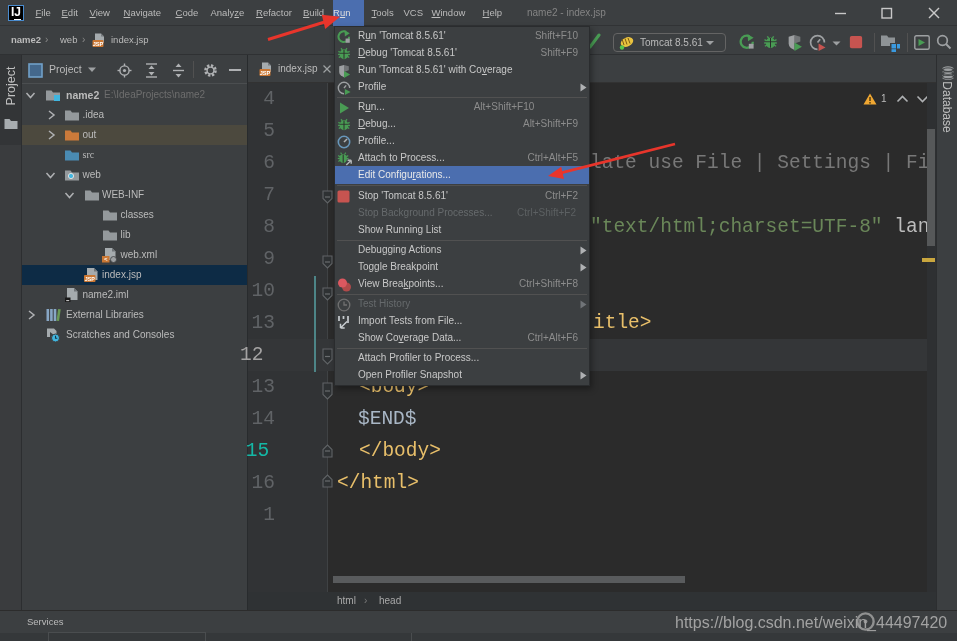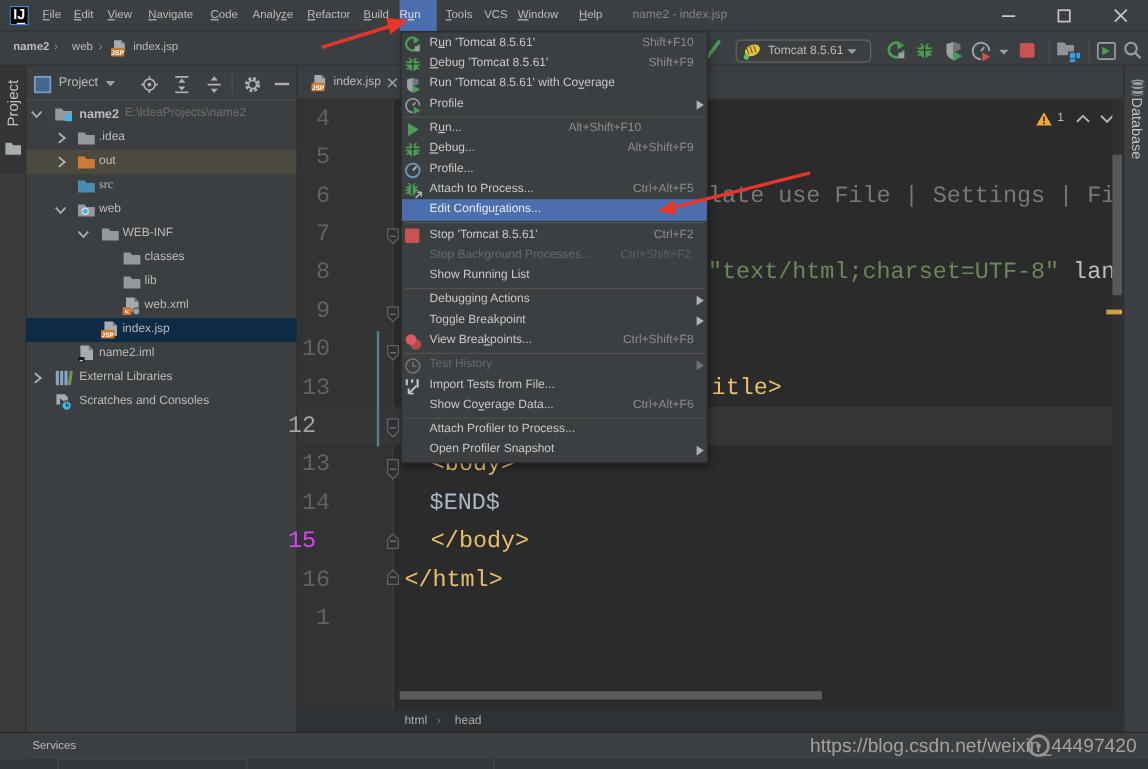--- a/index.html
+++ b/index.html
@@ -265,21 +265,21 @@
 <div class="a mono" style="left:240px;top:115px;width:35px;text-align:right;color:#606366">5</div>
 <div class="a mono" style="left:240px;top:147px;width:35px;text-align:right;color:#606366">6</div>
 <div class="a mono" style="left:240px;top:179px;width:35px;text-align:right;color:#606366">7</div>
 <div class="a mono" style="left:240px;top:211px;width:35px;text-align:right;color:#606366">8</div>
 <div class="a mono" style="left:240px;top:243px;width:35px;text-align:right;color:#606366">9</div>
 <div class="a mono" style="left:240px;top:275px;width:35px;text-align:right;color:#606366">10</div>
 <div class="a mono" style="left:240px;top:307px;width:35px;text-align:right;color:#606366">13</div>
 <div class="a mono" style="left:240px;top:339px;width:35px;text-align:left;color:#a4a3a3">12</div>
 <div class="a mono" style="left:240px;top:371px;width:35px;text-align:right;color:#606366">13</div>
 <div class="a mono" style="left:240px;top:403px;width:35px;text-align:right;color:#606366">14</div>
-<div class="a mono" style="left:240px;top:435px;width:35px;text-align:left;color:#d946ef">15</div>
+<div class="a mono" style="left:240px;top:435px;width:35px;text-align:center;color:#14b8a6">15</div>
 <div class="a mono" style="left:240px;top:467px;width:35px;text-align:right;color:#606366">16</div>
 <div class="a mono" style="left:240px;top:499px;width:35px;text-align:right;color:#606366">1</div>
 <svg class="a" style="left:322px;top:190px" width="11" height="14" viewBox="0 0 11 14">
     <path d="M1 1 H10 V8.5 L5.5 13 L1 8.5 z" fill="#2e3133" stroke="#606366" stroke-width="1.1"></path>
     <line x1="3" y1="7.0" x2="8" y2="7.0" stroke="#6a6d6f" stroke-width="1.2"></line>
   </svg>
 <svg class="a" style="left:322px;top:255px" width="11" height="14" viewBox="0 0 11 14">
     <path d="M1 1 H10 V8.5 L5.5 13 L1 8.5 z" fill="#2e3133" stroke="#606366" stroke-width="1.1"></path>
     <line x1="3" y1="7.0" x2="8" y2="7.0" stroke="#6a6d6f" stroke-width="1.2"></line>
   </svg>

